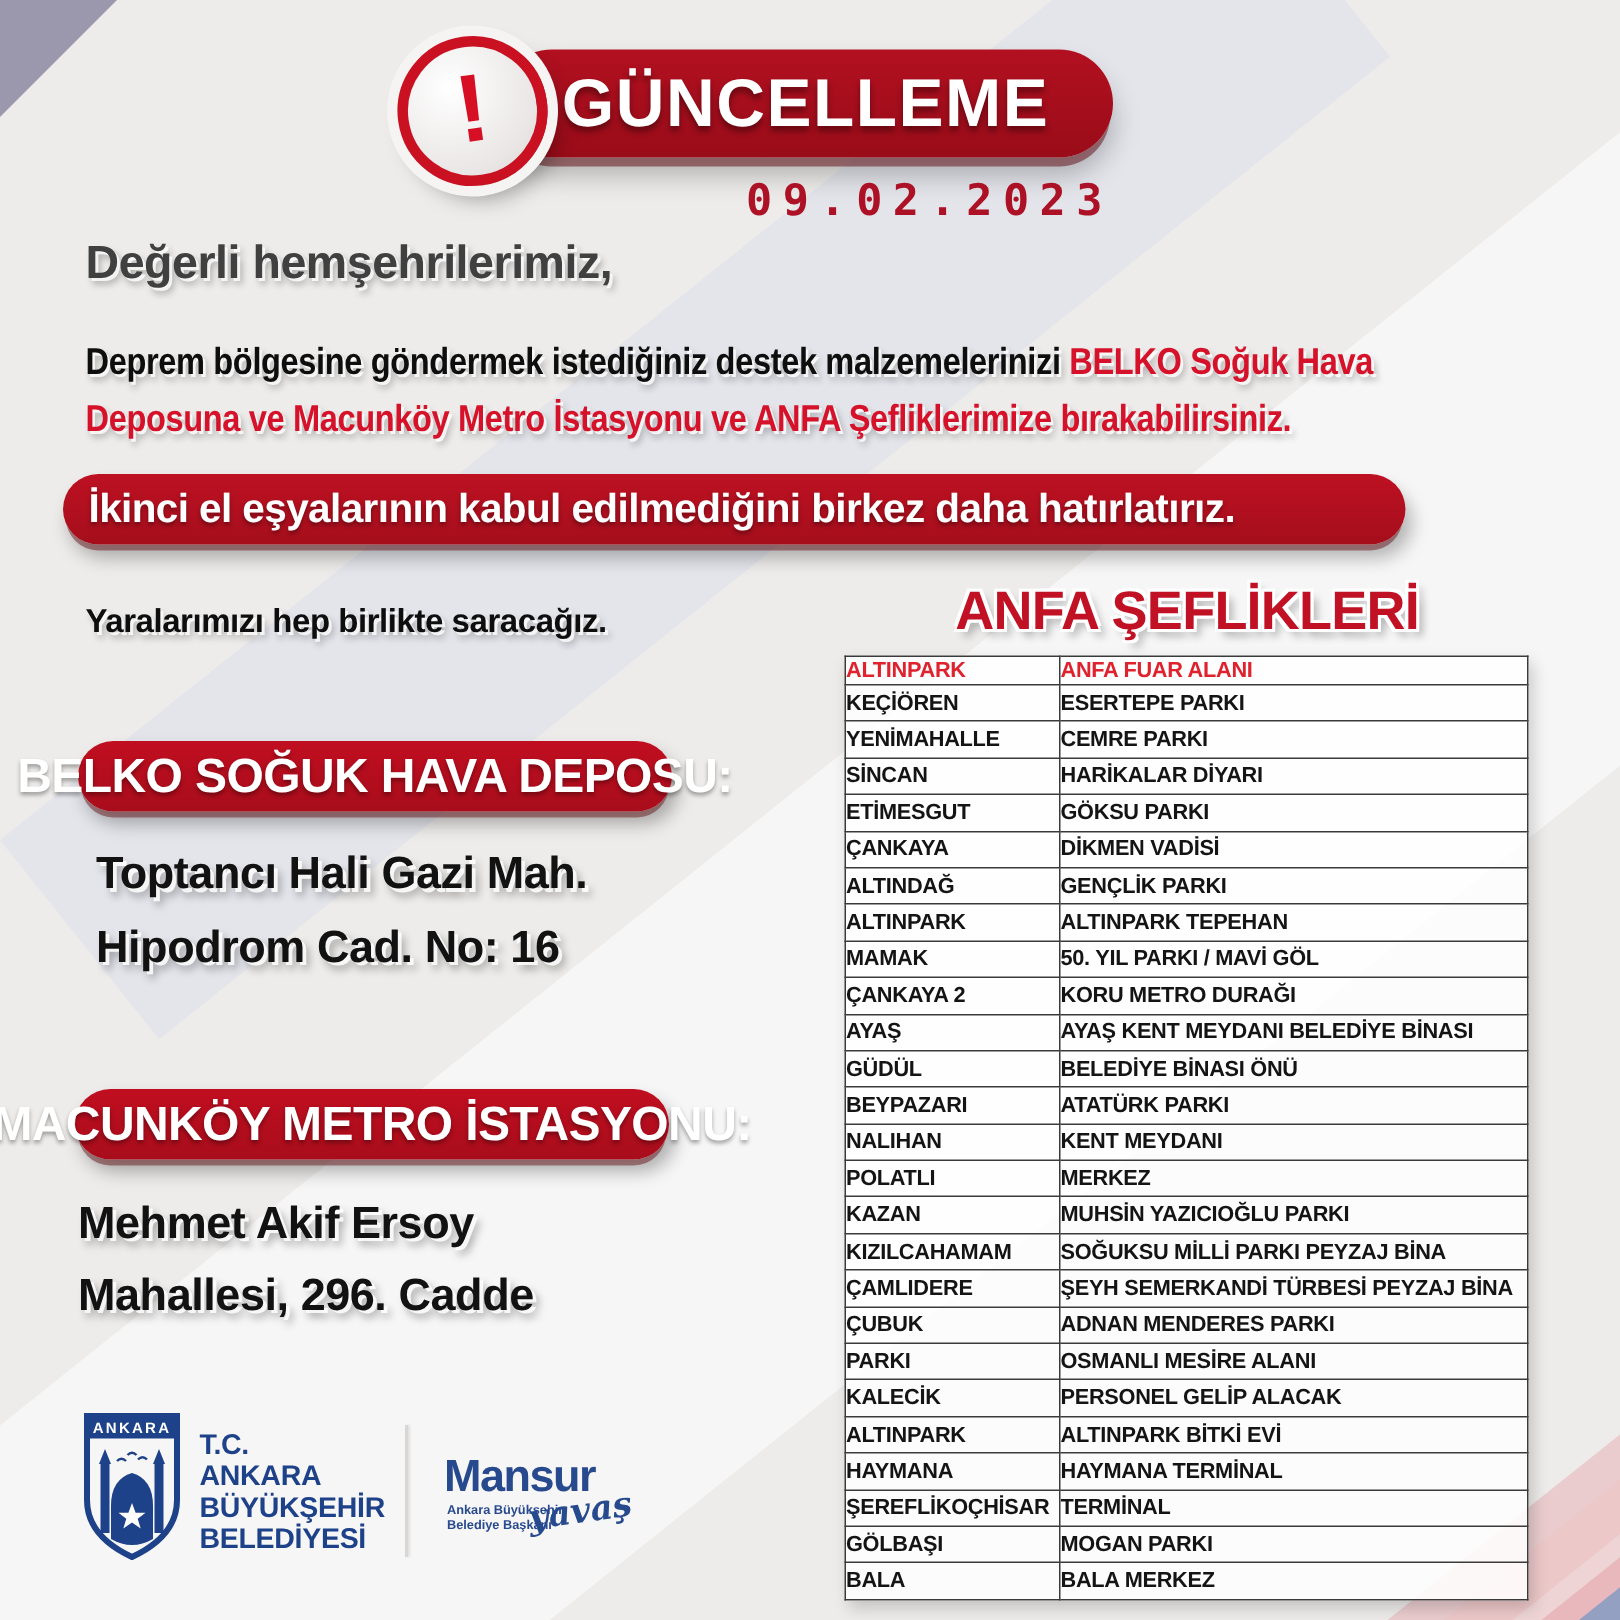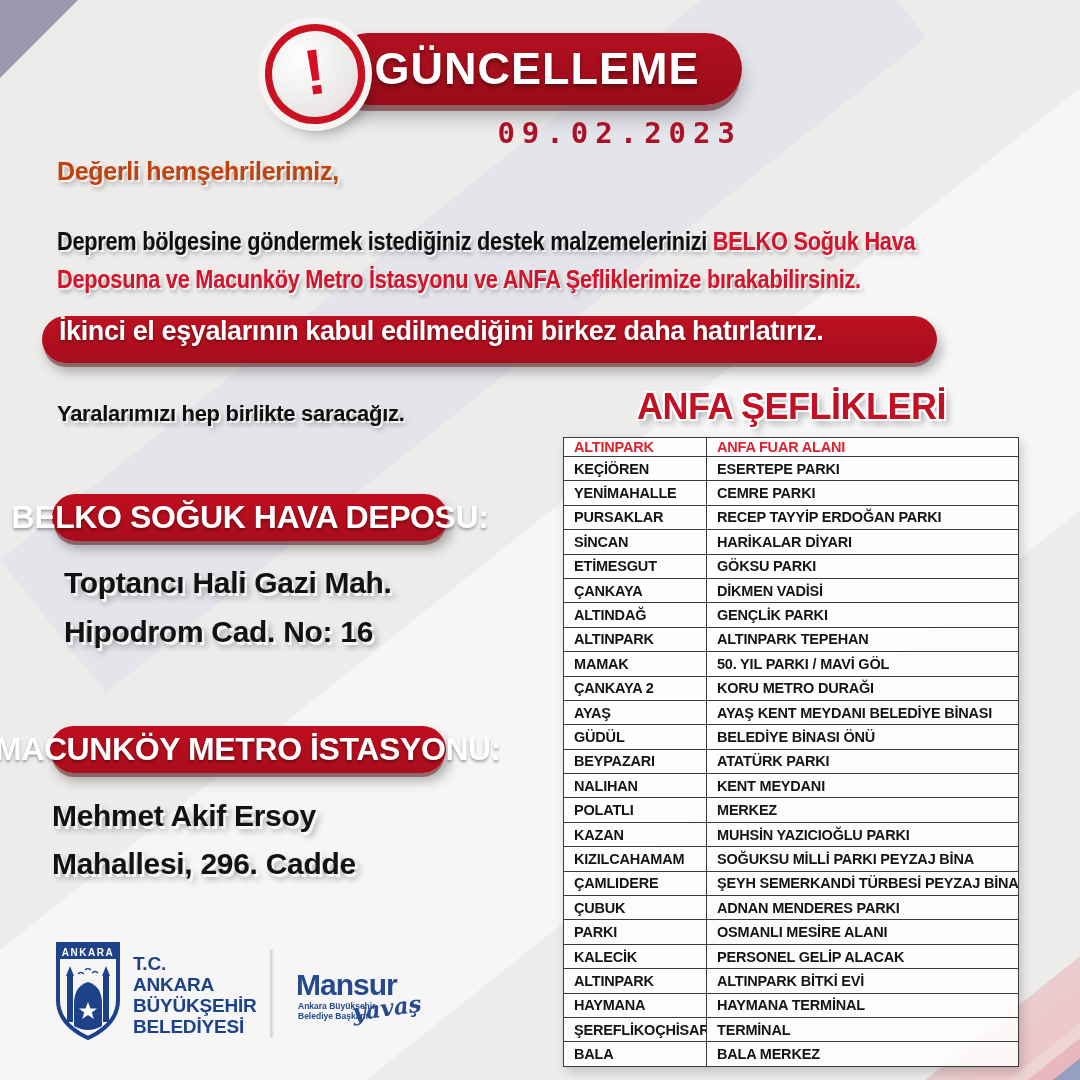--- a/index.html
+++ b/index.html
@@ -36,31 +36,31 @@
     background:radial-gradient(circle at 35% 30%,#ffffff,#e9e6e5 70%,#d9d5d4);
     border:7px solid #c91122;box-shadow:0 0 0 7px #f6f4f3,5px 9px 14px rgba(0,0,0,.35);
     display:flex;align-items:center;justify-content:center;transform:rotate(-8deg);}
   .alert-badge span{color:#d60f24;font-size:64px;font-weight:bold;line-height:1;
     transform:translateY(-2px);}
   .date{position:absolute;left:332px;top:116px;width:410px;text-align:right;
     font-family:"DejaVu Sans Mono",monospace;font-weight:bold;font-size:29px;
     letter-spacing:7px;color:#ad1126;}
 
   
-  .greeting{position:absolute;left:57px;top:157px;font-size:25px;font-weight:800;color:#c2410c;
+  .greeting{position:absolute;left:57px;top:157px;font-size:31px;font-weight:800;color:#404040;
     letter-spacing:-.3px;text-shadow:2px 2px 0 rgba(255,255,255,.8),3px 4px 5px rgba(0,0,0,.3);}
   .para{position:absolute;left:57px;top:222px;width:1030px;font-size:25px;font-weight:800;
     line-height:38px;letter-spacing:-.3px;transform:scaleX(.87);transform-origin:left top;
     text-shadow:2px 2px 0 rgba(255,255,255,.8),3px 4px 5px rgba(0,0,0,.3);}
   .para .black{color:#0e0e0e;}
   .para .red,.red-text{color:#d5122a;}
   .warning-pill{position:absolute;left:42px;top:316px;width:895px;height:47px;border-radius:26px;
     background:linear-gradient(#bd1122,#a50e1c);
     box-shadow:0 6px 0 -2px rgba(96,8,16,.45),4px 9px 12px rgba(0,0,0,.28);
-    display:flex;align-items:flex-start;}
+    display:flex;align-items:center;}
   .warning-pill span{color:#fff;font-weight:800;font-size:27px;letter-spacing:-.4px;
     padding-left:17px;white-space:nowrap;text-shadow:0 2px 3px rgba(0,0,0,.35);}
   .solidarity{position:absolute;left:57px;top:401px;font-size:22px;font-weight:800;color:#0e0e0e;
     letter-spacing:-.3px;text-shadow:2px 2px 0 rgba(255,255,255,.8),3px 4px 5px rgba(0,0,0,.3);}
 
   
   .loc-pill{position:absolute;width:396px;height:47px;border-radius:28px;
     background:linear-gradient(#c00e20,#a80d1b);
     box-shadow:0 6px 0 -2px rgba(96,8,16,.45),4px 8px 12px rgba(0,0,0,.3);
     display:flex;align-items:center;justify-content:center;}
@@ -73,21 +73,21 @@
   .addr-belko{left:64px;top:558px;line-height:49px;}
   .addr-macunkoy{left:52px;top:792px;line-height:48px;}
 
   
   .anfa-title{position:absolute;left:563px;top:386px;width:457px;text-align:center;
     font-size:36px;font-weight:800;color:#c01224;letter-spacing:-.5px;
     text-shadow:-2px -2px 0 #fff,2px -2px 0 #fff,-2px 2px 0 #fff,2px 2px 0 #fff,4px 5px 6px rgba(0,0,0,.3);}
   .anfa-table{position:absolute;left:563px;top:437px;width:456px;height:630px;
     border-collapse:collapse;table-layout:fixed;background:rgba(255,255,255,.85);
     box-shadow:3px 5px 10px rgba(0,0,0,.18);}
-  .anfa-table th,.anfa-table td{border:1.6px solid #3a3a3a;padding:1px 10px;
+  .anfa-table th,.anfa-table td{border:1.6px solid #3a3a3a;padding:1px 0;
     font-size:14.5px;font-weight:800;letter-spacing:-.2px;text-align:left;
     white-space:nowrap;overflow:hidden;color:#141414;vertical-align:middle;}
   .anfa-table th{color:#df222e;}
   .anfa-table col.c1{width:143px;}
 
   
   .muni-text{position:absolute;left:133px;top:953px;font-size:19px;font-weight:800;
     color:#1d4289;line-height:21px;letter-spacing:-.2px;}
   .footer-divider{position:absolute;left:270px;top:950px;width:2px;height:88px;
     background:#d9d6d4;box-shadow:1px 0 2px rgba(0,0,0,.12);}
@@ -163,24 +163,20 @@
       <tbody>
           <tr>
             <td>KEÇİÖREN</td>
             <td>ESERTEPE PARKI</td>
           </tr>
           <tr>
             <td>YENİMAHALLE</td>
             <td>CEMRE PARKI</td>
           </tr>
           <tr>
-            <td>PURSAKLAR</td>
-            <td>RECEP TAYYİP ERDOĞAN PARKI</td>
-          </tr>
-          <tr>
             <td>SİNCAN</td>
             <td>HARİKALAR DİYARI</td>
           </tr>
           <tr>
             <td>ETİMESGUT</td>
             <td>GÖKSU PARKI</td>
           </tr>
           <tr>
             <td>ÇANKAYA</td>
             <td>DİKMEN VADİSİ</td>
@@ -249,20 +245,24 @@
             <td>ALTINPARK</td>
             <td>ALTINPARK BİTKİ EVİ</td>
           </tr>
           <tr>
             <td>HAYMANA</td>
             <td>HAYMANA TERMİNAL</td>
           </tr>
           <tr>
             <td>ŞEREFLİKOÇHİSAR</td>
             <td>TERMİNAL</td>
+          </tr>
+          <tr>
+            <td>GÖLBAŞI</td>
+            <td>MOGAN PARKI</td>
           </tr>
           <tr>
             <td>BALA</td>
             <td>BALA MERKEZ</td>
           </tr>
         </tbody>
     </table>
 
     <svg class="ankara-logo" width="64" height="98" viewBox="0 0 64 98">
       <rect x="2" y="2" width="60" height="15" fill="#1d4289"></rect>

